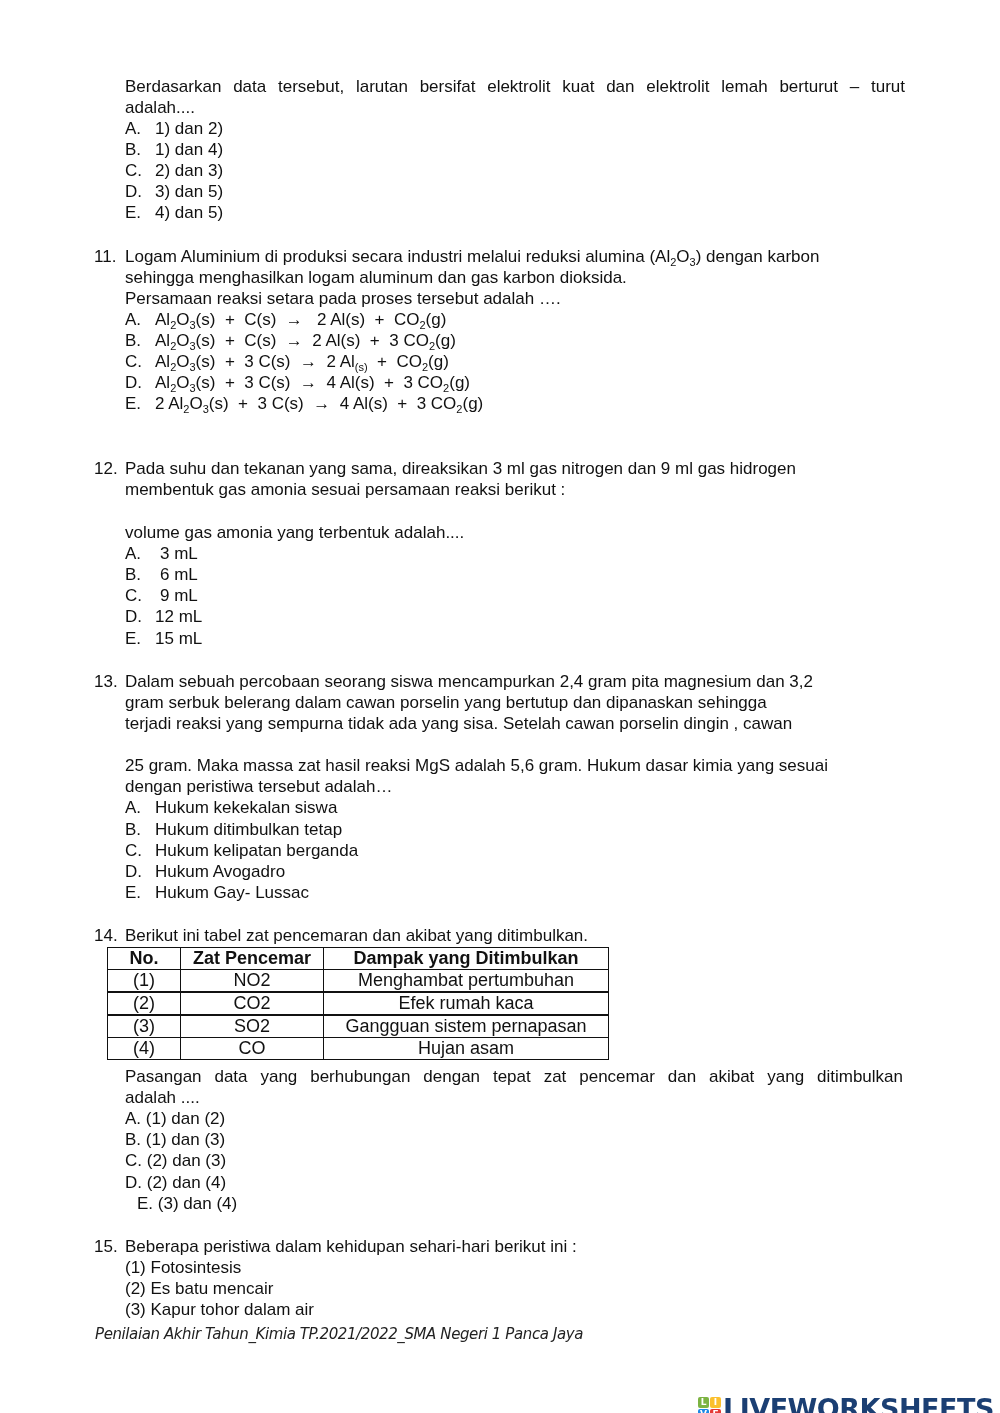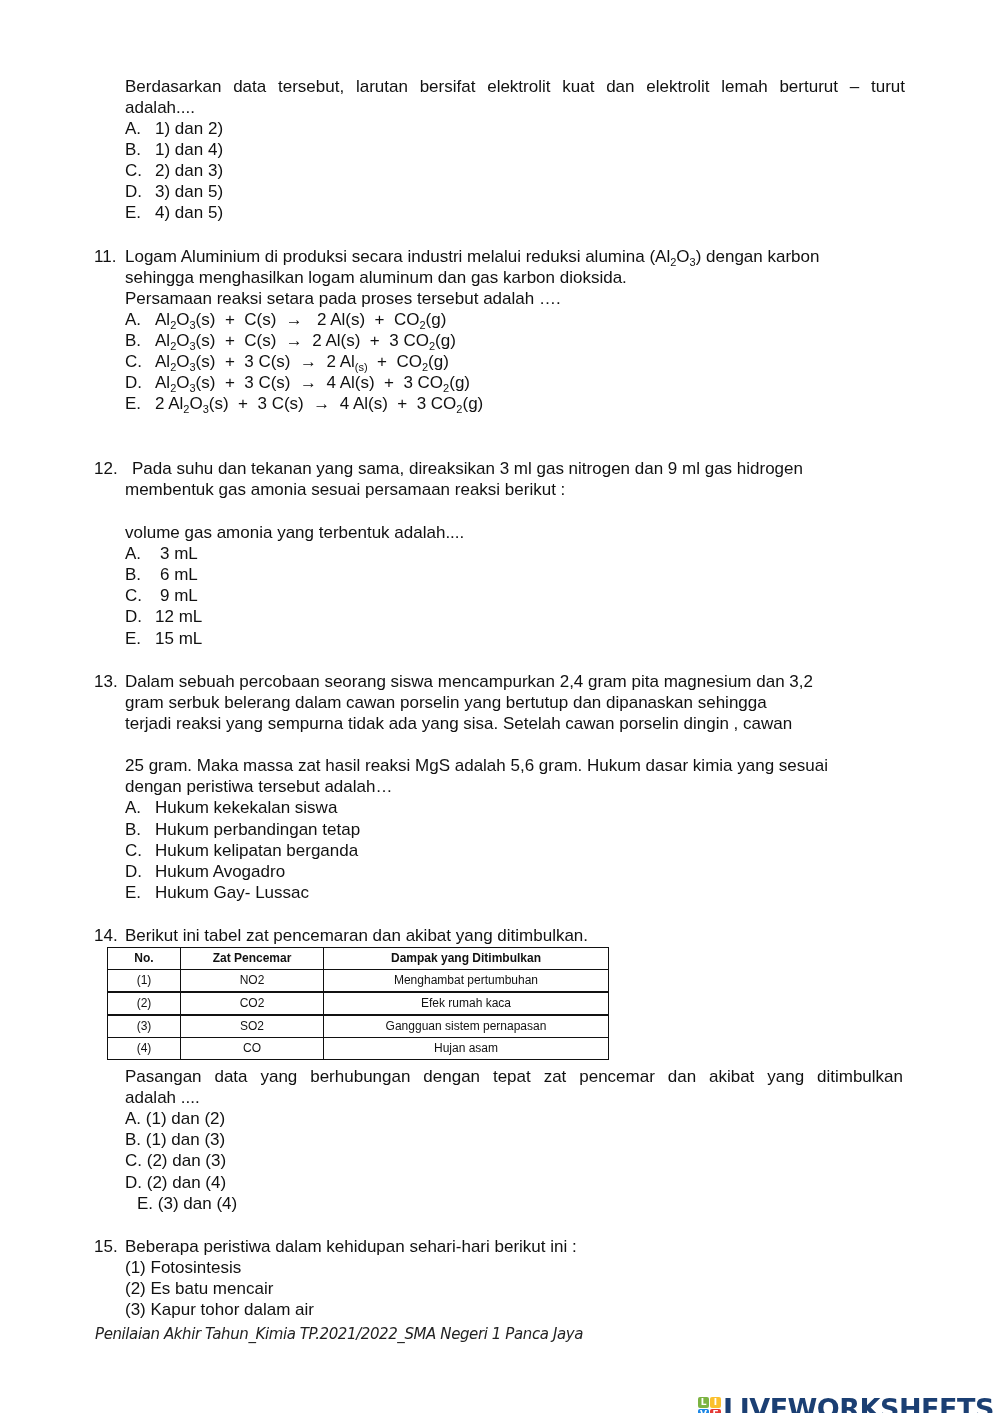--- a/index.html
+++ b/index.html
@@ -9,21 +9,21 @@
     font-size: 17px;
   }
   .page { position: absolute; left: 0; top: 16px; width: 976px; height: 1413px; }
   .line { position: absolute; white-space: nowrap; line-height: 21px; font-size: 17px; }
   .just { white-space: normal; text-align: justify; text-align-last: justify; }
   .opt-letter { display: inline-block; width: 30px; }
   sub { font-size: 11px; vertical-align: -4px; line-height: 0; }
   .bold { font-weight: bold; }
   table.poll {
     position: absolute; left: 107px; top: 931px; border-collapse: collapse;
-    font-family: "Liberation Sans", sans-serif; font-size: 12px; padding-left: 41px;
+    font-family: "Liberation Sans", sans-serif; font-size: 18px; padding-left: 41px;
   }
   table.poll th, table.poll td {
     border: 1.5px solid #111; text-align: center; padding: 0; height: 21px; line-height: 21px;
   }
   table.poll th { font-weight: bold; }
   table.poll tr.thick td { border-bottom: 2.5px solid #111; }
   .footer {
     position: absolute; left: 95px; top: 1309px; font-style: italic; font-size: 15px;
     font-family: "DejaVu Sans", sans-serif; letter-spacing: -0.4px; color: #222;
   }
@@ -50,37 +50,37 @@
   <div class="line" style="left:125px; top:251px;">sehingga menghasilkan logam aluminum dan gas karbon dioksida.</div>
   <div class="line" style="left:125px; top:272px;">Persamaan reaksi setara pada proses tersebut adalah ….</div>
 
   <div class="line" style="left:125px; top:293px;"><span class="opt-letter">A.</span><span>Al<sub>2</sub>O<sub>3</sub>(s)&nbsp; +&nbsp; C(s)&nbsp; →&nbsp;&nbsp; 2 Al(s)&nbsp; +&nbsp; CO<sub>2</sub>(g)</span></div>
   <div class="line" style="left:125px; top:314px;"><span class="opt-letter">B.</span><span>Al<sub>2</sub>O<sub>3</sub>(s)&nbsp; +&nbsp; C(s)&nbsp; →&nbsp; 2 Al(s)&nbsp; +&nbsp; 3 CO<sub>2</sub>(g)</span></div>
   <div class="line" style="left:125px; top:335px;"><span class="opt-letter">C.</span><span>Al<sub>2</sub>O<sub>3</sub>(s)&nbsp; +&nbsp; 3 C(s)&nbsp; →&nbsp; 2 Al<sub>(s)</sub>&nbsp; +&nbsp; CO<sub>2</sub>(g)</span></div>
   <div class="line" style="left:125px; top:356px;"><span class="opt-letter">D.</span><span>Al<sub>2</sub>O<sub>3</sub>(s)&nbsp; +&nbsp; 3 C(s)&nbsp; →&nbsp; 4 Al(s)&nbsp; +&nbsp; 3 CO<sub>2</sub>(g)</span></div>
   <div class="line" style="left:125px; top:377px;"><span class="opt-letter">E.</span><span>2 Al<sub>2</sub>O<sub>3</sub>(s)&nbsp; +&nbsp; 3 C(s)&nbsp; →&nbsp; 4 Al(s)&nbsp; +&nbsp; 3 CO<sub>2</sub>(g)</span></div>
 
   <div class="line" style="left:94px; top:442px;">12.</div>
-  <div class="line" style="left:125px; top:442px;margin-left:7px;">Pada suhu dan tekanan yang sama, direaksikan 3 ml gas nitrogen dan 9 ml gas hidrogen</div>
+  <div class="line" style="left:125px; top:442px;">Pada suhu dan tekanan yang sama, direaksikan 3 ml gas nitrogen dan 9 ml gas hidrogen</div>
   <div class="line" style="left:125px; top:463px;">membentuk gas amonia sesuai persamaan reaksi berikut :</div>
   <div class="line" style="left:125px; top:506px;">volume gas amonia yang terbentuk adalah....</div>
   <div class="line" style="left:125px; top:527px;"><span class="opt-letter" style="width:35px">A.</span><span>3 mL</span></div>
   <div class="line" style="left:125px; top:548px;"><span class="opt-letter" style="width:35px">B.</span><span>6 mL</span></div>
   <div class="line" style="left:125px; top:569px;"><span class="opt-letter" style="width:35px">C.</span><span>9 mL</span></div>
   <div class="line" style="left:125px; top:590px;"><span class="opt-letter" style="width:30px">D.</span><span>12 mL</span></div>
   <div class="line" style="left:125px; top:612px;"><span class="opt-letter" style="width:30px">E.</span><span>15 mL</span></div>
 
   <div class="line" style="left:94px; top:655px;">13.</div>
   <div class="line" style="left:125px; top:655px;">Dalam sebuah percobaan  seorang siswa mencampurkan 2,4 gram pita magnesium   dan  3,2</div>
   <div class="line" style="left:125px; top:676px;">gram  serbuk belerang  dalam cawan  porselin  yang bertutup  dan dipanaskan  sehingga</div>
   <div class="line" style="left:125px; top:697px;">terjadi reaksi yang sempurna  tidak ada yang sisa.  Setelah  cawan porselin  dingin , cawan</div>
   <div class="line" style="left:125px; top:739px;">25 gram. Maka massa  zat hasil reaksi  MgS adalah 5,6 gram. Hukum dasar kimia  yang sesuai</div>
   <div class="line" style="left:125px; top:760px;">dengan peristiwa tersebut adalah…</div>
   <div class="line" style="left:125px; top:781px;"><span class="opt-letter">A.</span><span>Hukum kekekalan siswa</span></div>
-  <div class="line" style="left:125px; top:803px;"><span class="opt-letter">B.</span><span>Hukum perbandingan tetap</span></div>
+  <div class="line" style="left:125px; top:803px;"><span class="opt-letter">B.</span><span>Hukum ditimbulkan tetap</span></div>
   <div class="line" style="left:125px; top:824px;"><span class="opt-letter">C.</span><span>Hukum kelipatan berganda</span></div>
   <div class="line" style="left:125px; top:845px;"><span class="opt-letter">D.</span><span>Hukum Avogadro</span></div>
   <div class="line" style="left:125px; top:866px;"><span class="opt-letter">E.</span><span>Hukum Gay- Lussac</span></div>
 
   <div class="line" style="left:94px; top:909px;">14.</div>
   <div class="line" style="left:125px; top:909px;">Berikut ini tabel zat pencemaran dan akibat yang ditimbulkan.</div>
 
   <table class="poll">
     <thead>
       <tr>

